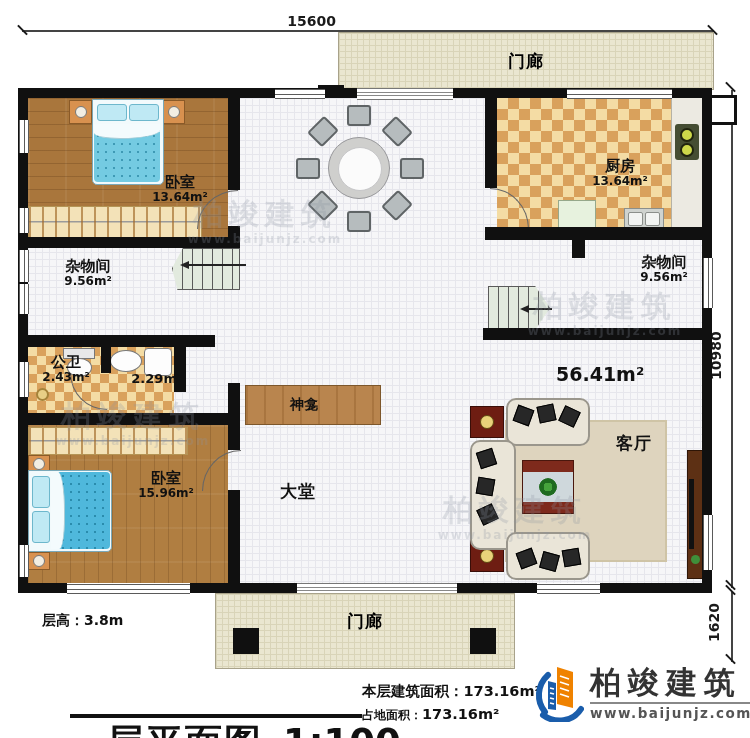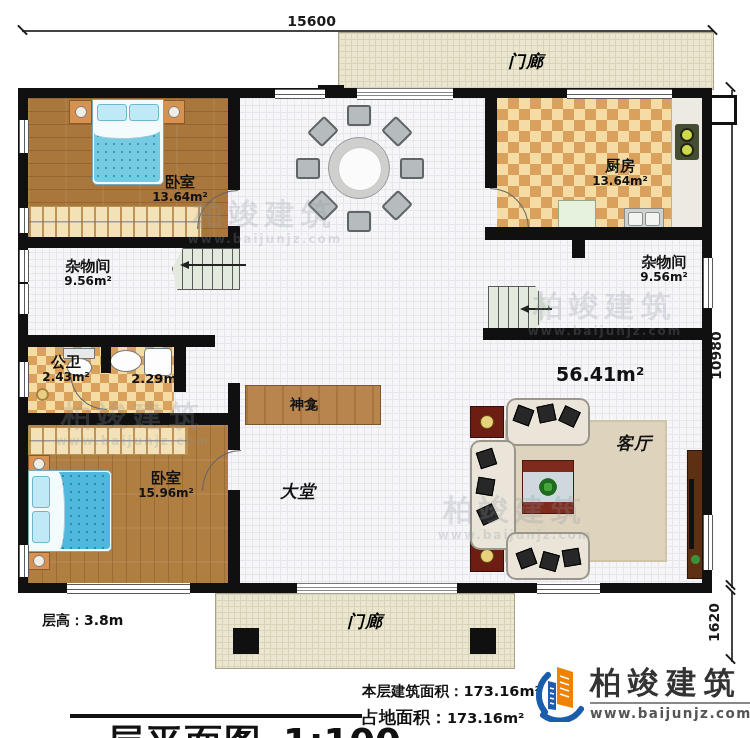--- a/index.html
+++ b/index.html
@@ -12,21 +12,21 @@
   .checker{position:absolute;background-color:#f4dca4;background-image:conic-gradient(#d9a15c 0 25%,#f4dca4 0 50%,#d9a15c 0 75%,#f4dca4 0);background-size:22px 22px;}
   .porch{position:absolute;background-color:#eae6d0;background-image:linear-gradient(#d9d4b8 1px,transparent 1px),linear-gradient(90deg,#d9d4b8 1px,transparent 1px);background-size:6px 6px;border:1px solid #a8a28a;display:flex;align-items:center;justify-content:center;}
   .closet{position:absolute;background-color:#f3e2b8;background-image:repeating-linear-gradient(90deg,rgba(160,105,40,.65) 0 2px,transparent 2px 13px),linear-gradient(#9a9a9a,#9a9a9a);background-size:auto,100% 1.5px;background-position:0 0,0 50%;background-repeat:repeat,no-repeat;border:1px solid #b49455;}
   .winh{position:absolute;background-color:#fff;border-top:1.5px solid #5a5a5a;border-bottom:1.5px solid #5a5a5a;background-image:linear-gradient(#5a5a5a,#5a5a5a);background-size:100% 1px;background-position:center;background-repeat:no-repeat;}
   .winv{position:absolute;background-color:#fff;border-left:1.5px solid #5a5a5a;border-right:1.5px solid #5a5a5a;background-image:linear-gradient(#5a5a5a,#5a5a5a);background-size:1px 100%;background-position:center;background-repeat:no-repeat;}
   .slide{position:absolute;background-color:#fff;border-top:1px solid #777;border-bottom:1px solid #777;background-image:linear-gradient(#888,#888),linear-gradient(#888,#888);background-size:100% 1px,100% 1px;background-position:0 3px,0 6px;background-repeat:no-repeat,no-repeat;}
   .stairs{position:absolute;background-color:#e2eade;background-image:repeating-linear-gradient(90deg,transparent 0 9px,#5a5a5a 9px 10px);border:1px solid #5a5a5a;}
   .arc{position:absolute;}
   .rlabel{position:absolute;color:#111;font-weight:bold;text-align:center;line-height:1.15;}
   .rname{font-size:15px;}
-  .rname.big{font-size:17px;letter-spacing:1px;font-style:italic;}
+  .rname.big{font-size:17px;letter-spacing:1px;}
   .rarea{font-size:12px;}
   .dimlab{position:absolute;color:#1a1a1a;font-weight:bold;font-size:14px;}
   .dimline{position:absolute;background:#444;}
   .tick{position:absolute;width:13px;height:2px;background:#1a1a1a;transform:rotate(45deg);}
   .wm{position:absolute;color:#8d95a2;opacity:.25;font-weight:bold;text-align:center;pointer-events:none;line-height:1.2;}
   .wm .l1{font-size:30px;letter-spacing:6px;}
   .wm .l2{font-size:12px;letter-spacing:2px;}
   .chair{position:absolute;width:20px;height:17px;background:#b6bcbe;border:2px solid #5f6466;border-radius:3px;}
   .pil{position:absolute;width:15px;height:15px;background:#272727;border:1px solid #000;}
   .stat-row{display:flex;align-items:baseline;font-weight:bold;color:#111;}
@@ -275,21 +275,21 @@
     <span style="font-size:37px;font-weight:bold;margin-left:20px;">1:100</span>
   </div>
   <div class="abs" style="left:70px;top:714px;width:292px;height:4px;background:#111;"></div>
 
   <div class="abs" style="left:362px;top:682px;">
     <div class="stat-row" style="margin-bottom:5px;">
       <span class="lb" style="font-size:14.5px;">本层建筑面积：</span>
       <span class="vl" style="font-size:14.5px;">173.16m²</span>
     </div>
     <div class="stat-row">
-      <span class="lb" style="font-size:17px;">占地面积：</span>
+      <span class="lb" style="font-size:12px;">占地面积：</span>
       <span class="vl" style="font-size:14.5px;">173.16m²</span>
     </div>
   </div>
 
   <div class="abs" style="left:532px;top:664px;display:flex;align-items:center;">
     <span style="display:inline-block;width:52px;height:58px;">
       <svg width="52" height="58" viewBox="0 0 52 58" xmlns="http://www.w3.org/2000/svg">
         <path d="M13 48 C4 37 5 21 16 11" stroke="#1a5dab" stroke-width="6" fill="none" stroke-linecap="round"></path>
         <path d="M11 51 C23 60 41 58 49 45" stroke="#1a5dab" stroke-width="6" fill="none" stroke-linecap="round"></path>
         <polygon points="25,3 41,8 41,44 25,40" fill="#ef8200"></polygon>

